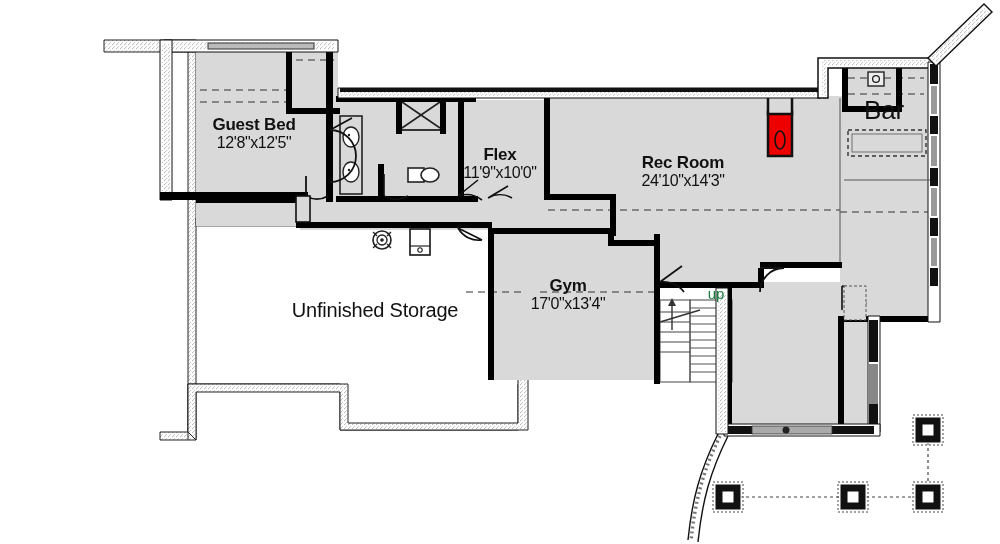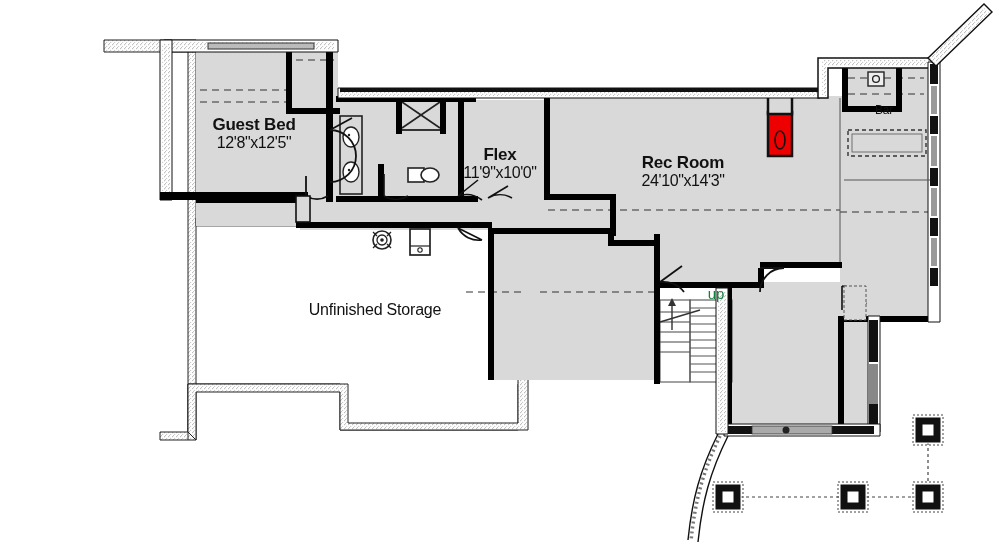--- a/index.html
+++ b/index.html
@@ -43,25 +43,25 @@
     letter-spacing: -0.2px;
   }
   .room-label .rl-dims {
     display: block;
     font-weight: normal;
     font-size: 16px;
     letter-spacing: -0.4px;
   }
   .room-label.light .rl-name {
     font-weight: normal;
-    font-size: 12px;
+    font-size: 26px;
   }
   .room-label.plainonly .rl-name {
     font-weight: normal;
-    font-size: 16px;
+    font-size: 20px;
     letter-spacing: -0.2px;
   }
   .note-label {
     position: absolute;
     font-size: 15px;
     color: #15803d;
     transform: translate(-50%, -50%);
     white-space: nowrap;
     user-select: none;
   }
@@ -380,20 +380,24 @@
 
   <div class="room-label" style="left:683px; top:171px;">
     <span class="rl-name">Rec Room</span>
     <span class="rl-dims">24'10"x14'3"</span>
   </div>
 
   <div class="room-label light" style="left:884px; top:111px;">
     <span class="rl-name">Bar</span>
   </div>
 
+  <div class="room-label" style="left:568px; top:294px;">
+    <span class="rl-name">Gym</span>
+    <span class="rl-dims">17'0"x13'4"</span>
+  </div>
 
 
   <div class="room-label plainonly" style="left:375px; top:310px;">
     <span class="rl-name">Unfinished Storage</span>
   </div>
 
   <div class="note-label" style="left:716px; top:293px;">up</div>
 
 </div>
 

